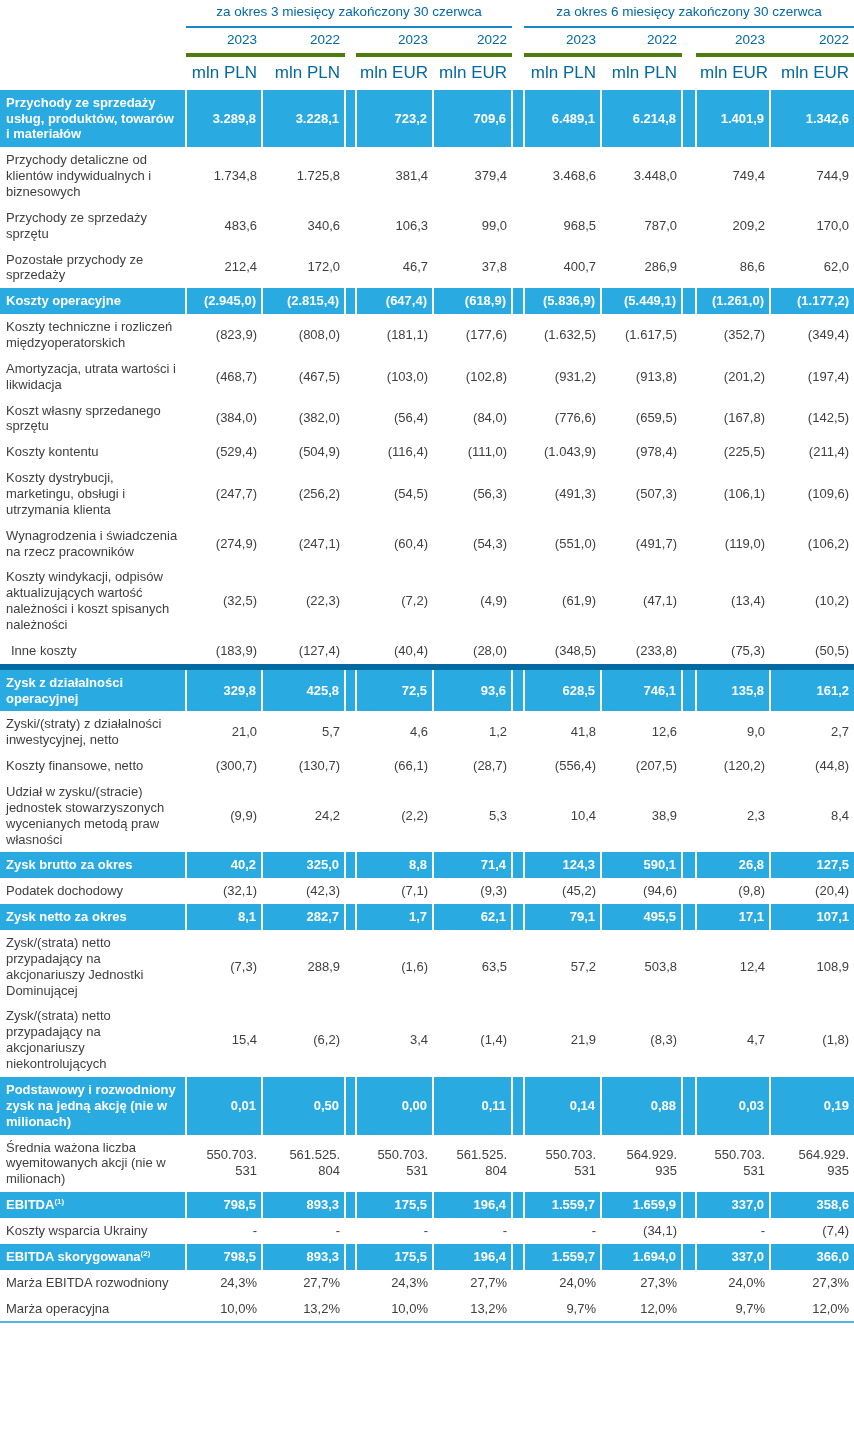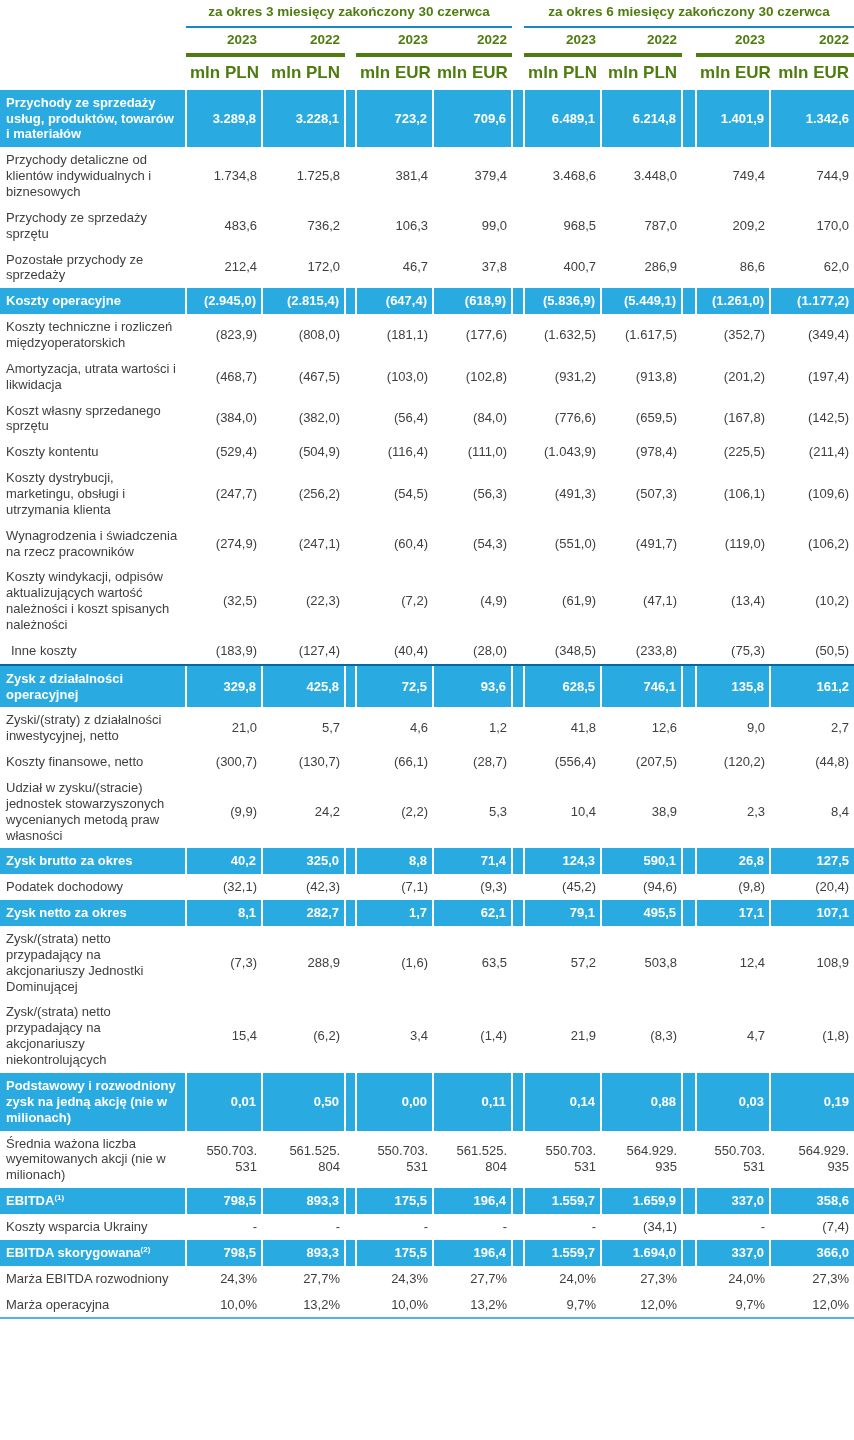--- a/index.html
+++ b/index.html
@@ -15,22 +15,22 @@
     width:854px;
   }
   th, td {
     padding:4px 4px;
     font-size:13px;
     line-height:1.22;
     vertical-align:middle;
     overflow:hidden;
   }
   thead th {
-    color:#4d7c0f;
-    font-weight:bold;
+    color:#0369a1;
+    font-weight:normal;
     background:#ffffff;
   }
   th.group-th {
     font-size:13.5px;
     text-align:center;
     border-bottom:2px solid #1787c8;
     padding-bottom:6px;
     white-space:nowrap;
   }
   th.year-th {
@@ -61,21 +61,21 @@
     white-space:pre-line;
   }
   tr.body-row td { padding-top:5px; padding-bottom:5px; }
   tr.hl { background:#29abe2;margin-left:44px; }
   tr.hl td {
     color:#ffffff;
     font-weight:bold;
     border-left:2px solid #ffffff;
   }
   tr.hl td:first-child { border-left:none; }
-  tr.sep td { border-bottom:2px solid #0369a1;padding-left:11px; }
+  tr.sep td { border-bottom:6px solid #0369a1;padding-left:11px; }
   tr.last td { border-bottom:2px solid #4fb6e4; }
   sup {
     font-size:8px;
     line-height:0;
     vertical-align:super;
   }
 </style>
 </head>
 <body>
 
@@ -155,21 +155,21 @@
         <td></td>
         <td class="val">3.468,6</td>
         <td class="val">3.448,0</td>
         <td></td>
         <td class="val">749,4</td>
         <td class="val">744,9</td>
       </tr>
       <tr class="body-row">
         <td class="lbl">Przychody ze sprzedaży sprzętu</td>
         <td class="val">483,6</td>
-        <td class="val">736,2</td>
+        <td class="val">340,6</td>
         <td></td>
         <td class="val">106,3</td>
         <td class="val">99,0</td>
         <td></td>
         <td class="val">968,5</td>
         <td class="val">787,0</td>
         <td></td>
         <td class="val">209,2</td>
         <td class="val">170,0</td>
       </tr>

